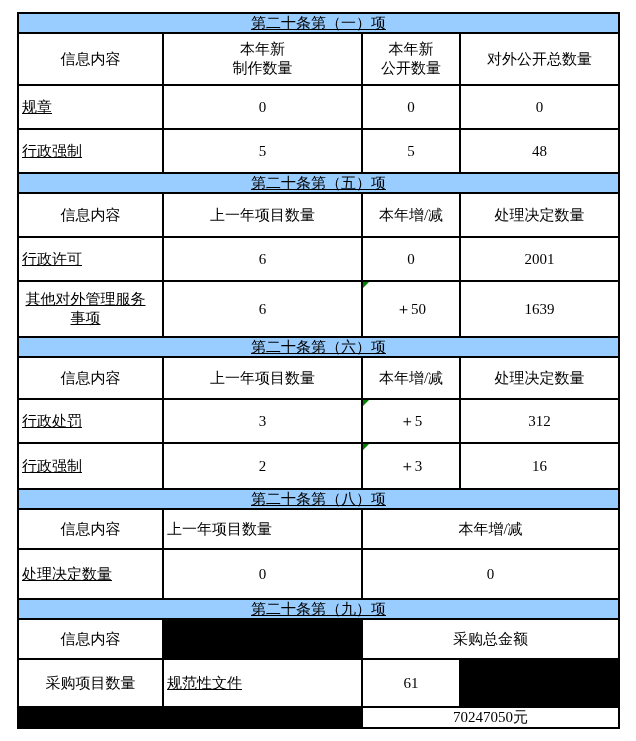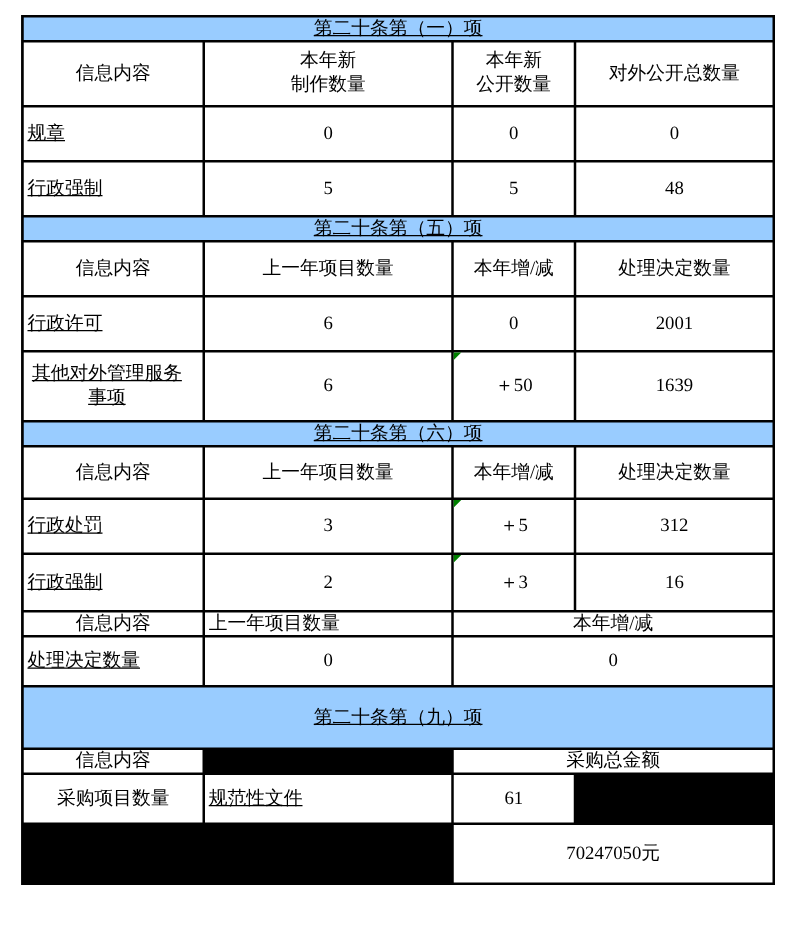--- a/index.html
+++ b/index.html
@@ -123,20 +123,21 @@
     <div class="cell">312</div>
 
     <div class="cell label">行政强制</div>
     <div class="cell">2</div>
     <div class="cell">
       <span class="marker"></span>
       <span>＋3</span>
     </div>
     <div class="cell">16</div>
 
+    <div class="cell band"><span>第二十条第（八）项</span></div>
     <div class="cell">信息内容</div>
     <div class="cell leftalign">上一年项目数量</div>
     <div class="cell span2">本年增/减</div>
 
     <div class="cell label">处理决定数量</div>
     <div class="cell">0</div>
     <div class="cell span2">0</div>
 
     <div class="cell band"><span>第二十条第（九）项</span></div>
     <div class="cell">信息内容</div>

